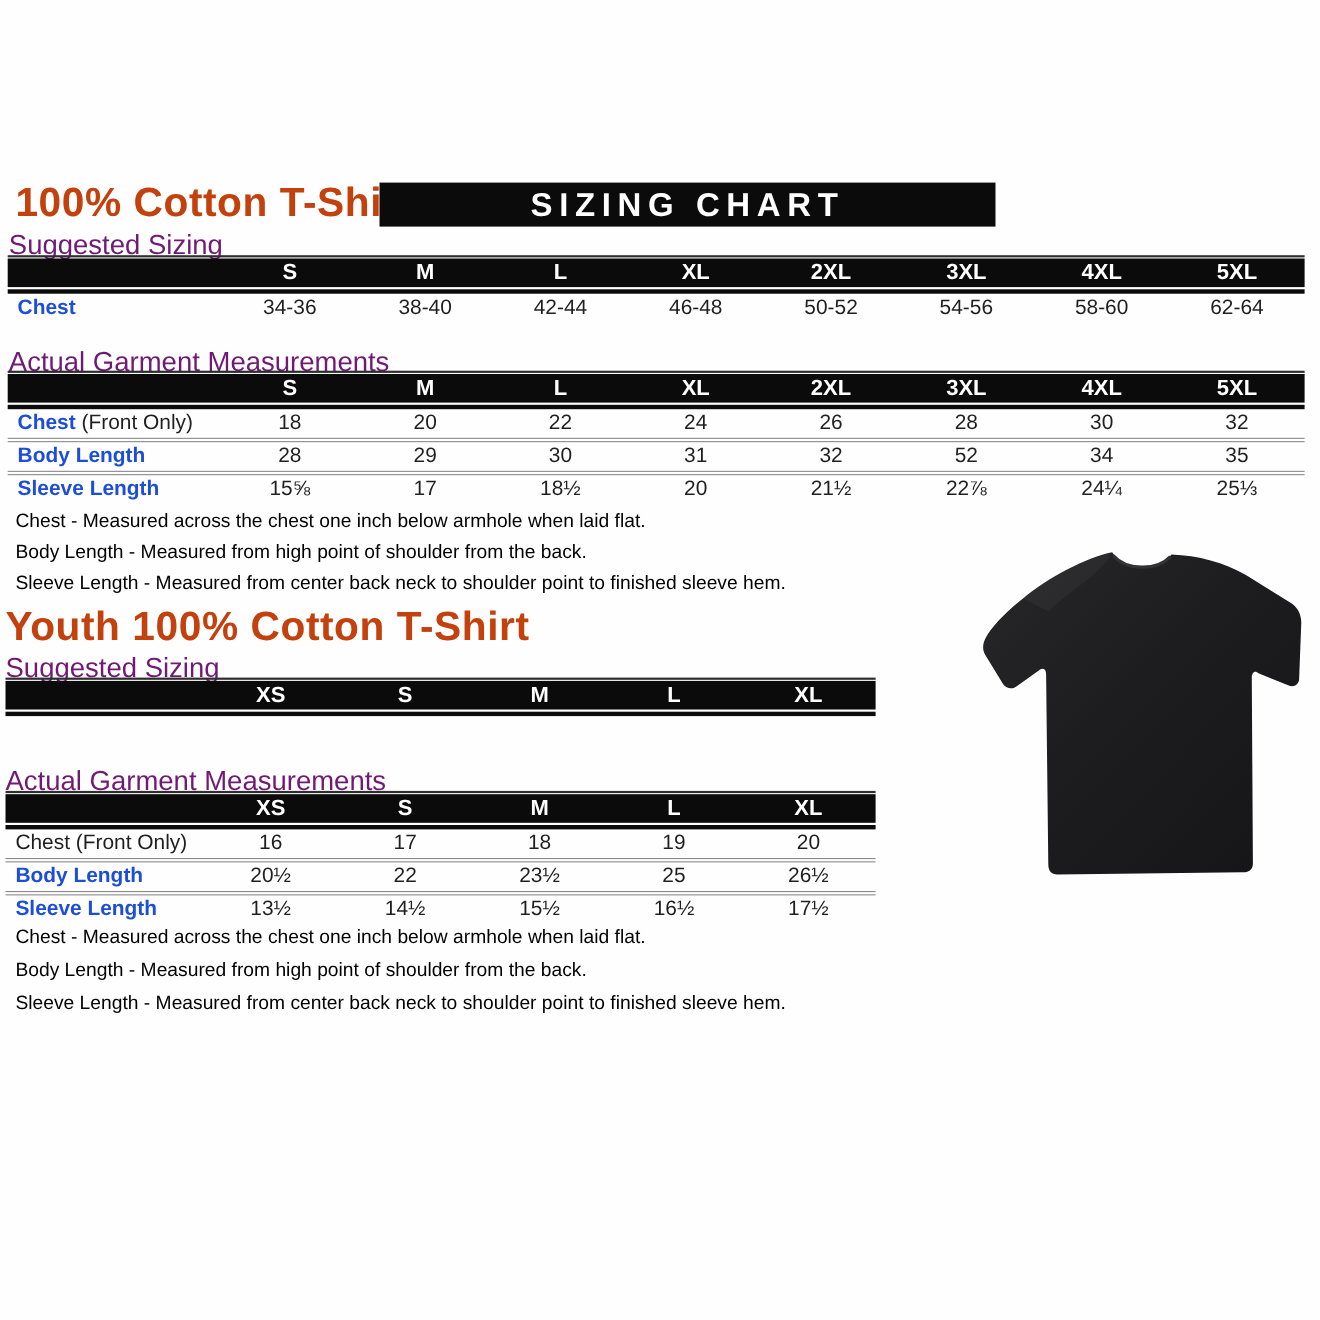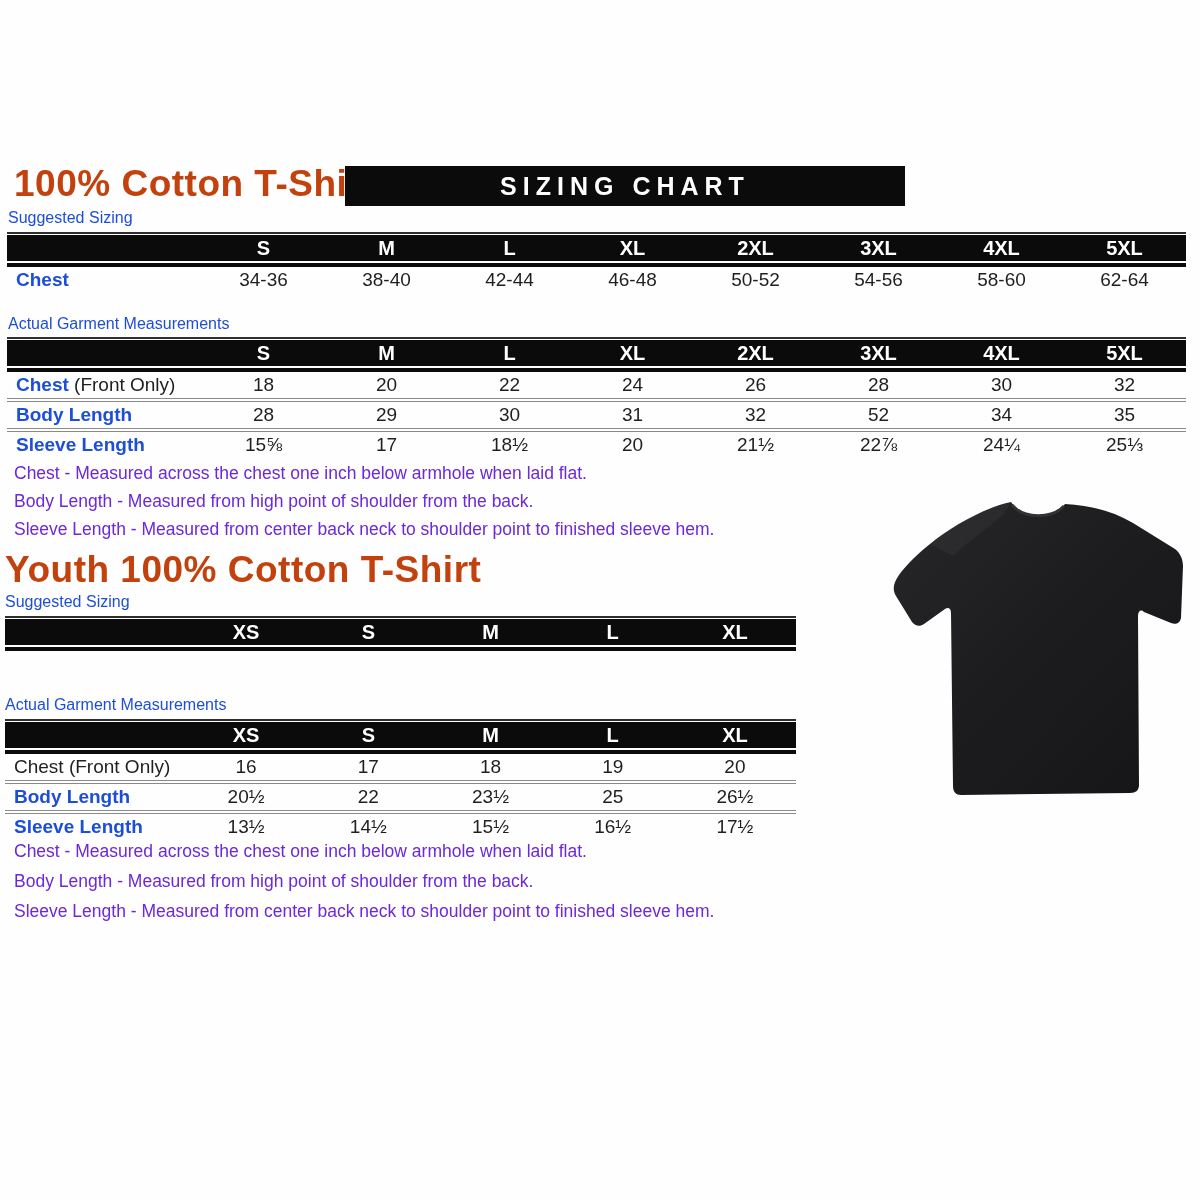--- a/index.html
+++ b/index.html
@@ -11,46 +11,46 @@
   html,body{margin:0;padding:0;background:#fff;}
   .wrap{
     position:relative;width:1200px;height:1200px;background:#fefefe;
     font-family:"Liberation Sans", sans-serif;color:var(--ink);overflow:hidden;
   }
   .page-title{
     position:absolute;font-size:37px;font-weight:bold;color:#c2410c;letter-spacing:0.5px;
   }
   .banner{
     position:absolute;left:345px;top:166px;width:560px;height:40px;
-    background:var(--band);color:#fff;font-size:25px;font-weight:bold;
+    background:var(--band);color:#fff;font-size:30px;font-weight:bold;
     letter-spacing:6px;text-align:center;line-height:41px;
   }
   .section-label{
-    position:absolute;font-size:16px;color:#1d4ed8;
+    position:absolute;font-size:25px;color:#701a75;
   }
   .sizing-table{
     position:absolute;border-top:2px solid #2e2e2e;padding-top:1px;
   }
   .t-head{
     display:flex;align-items:center;background:var(--band);height:26px;
   }
   .t-head .lcell{height:100%;}
   .hcell{
     flex:1;text-align:center;color:#fff;font-weight:bold;font-size:20px;line-height:26px;
   }
   .thick{height:4px;background:var(--band);margin-top:2px;}
   .trow{
     display:flex;align-items:center;height:26px;font-size:19px;color:#1f1f1f;
   }
   .trow.sep{border-top:4px double var(--sep);}
   .lcell{width:195px;box-sizing:border-box;padding-left:9px;flex:none;}
   .youth-t .lcell{width:180px;}
   .lcell b{font-weight:bold;color:#1d4ed8;}
   .dcell{flex:1;text-align:center;}
-  .notes{position:absolute;font-size:17.5px;color:#6d28d9;}
+  .notes{position:absolute;font-size:17.5px;color:#000000;}
   .notes .note{line-height:18px;margin-bottom:10px;white-space:nowrap;}
   .notes.youth-notes .note{margin-bottom:12px;}
   .tshirt{position:absolute;left:893px;top:495px;width:292px;height:305px;}
 </style>
 </head>
 <body>
 
 <div class="wrap">
 
   <div class="page-title" style="left:14px;top:163px;">100% Cotton T-Shirt</div>

